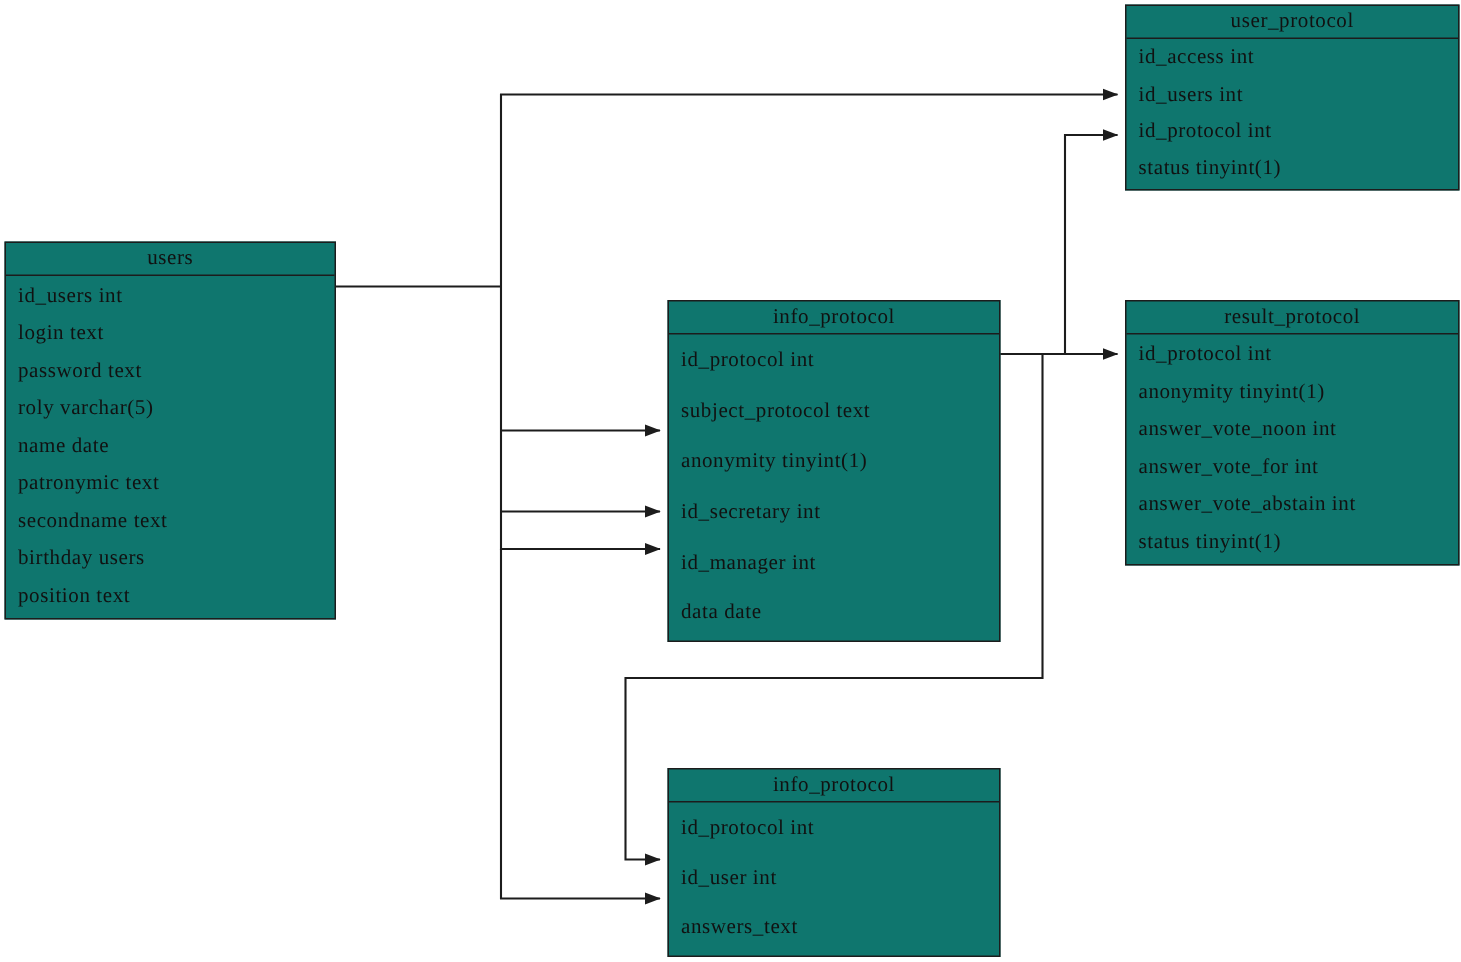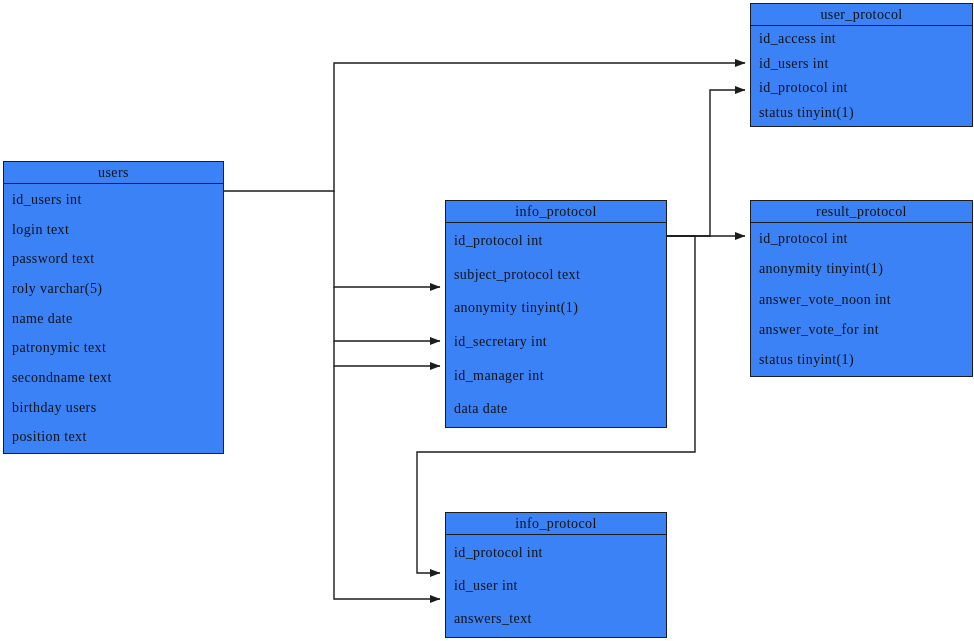--- a/index.html
+++ b/index.html
@@ -25,21 +25,21 @@
     left: 0;
     top: 0;
     width: 100%;
     height: 100%;
     z-index: 2;
   }
   .db-table {
     position: absolute;
     box-sizing: border-box;
     border: 1.5px solid #1c1c1c;
-    background: #3b82f6;
+    background: #0f766e;
     display: flex;
     flex-direction: column;
   }
   .db-table-title {
     box-sizing: border-box;
     border-bottom: 1.5px solid #1c1c1c;
     height: 22px;
     line-height: 21px;
     text-align: center;
     font-size: 14px;
@@ -81,21 +81,21 @@
         <polyline points="334,191 334,287 440,287" fill="none" stroke="#1c1c1c" stroke-width="1.4" marker-end="url(#arrowhead)"></polyline>
         <polyline points="334,287 334,341 440,341" fill="none" stroke="#1c1c1c" stroke-width="1.4" marker-end="url(#arrowhead)"></polyline>
         <polyline points="334,341 334,366 440,366" fill="none" stroke="#1c1c1c" stroke-width="1.4" marker-end="url(#arrowhead)"></polyline>
         <polyline points="334,366 334,599 440,599" fill="none" stroke="#1c1c1c" stroke-width="1.4" marker-end="url(#arrowhead)"></polyline>
         <polyline points="667,236 745,236" fill="none" stroke="#1c1c1c" stroke-width="1.4" marker-end="url(#arrowhead)"></polyline>
         <polyline points="667,236 710,236 710,90 745,90" fill="none" stroke="#1c1c1c" stroke-width="1.4" marker-end="url(#arrowhead)"></polyline>
         <polyline points="667,236 695,236 695,452 417,452 417,573 440,573" fill="none" stroke="#1c1c1c" stroke-width="1.4" marker-end="url(#arrowhead)"></polyline>
       </g>
   </svg>
   <div id="tables-layer">
-      <div class="db-table" style="left: 3px; top: 161px; width: 221px; height: 293px; border-color: rgb(28, 28, 28);">
+      <div class="db-table" style="left: 3px; top: 161px; width: 221px; height: 252px; border-color: rgb(28, 28, 28);">
         <div class="db-table-title">users</div>
         <div class="db-table-body">
           <div class="db-field-row">id_users int</div>
           <div class="db-field-row">login text</div>
           <div class="db-field-row">password text</div>
           <div class="db-field-row">roly varchar(5)</div>
           <div class="db-field-row">name date</div>
           <div class="db-field-row">patronymic text</div>
           <div class="db-field-row">secondname text</div>
           <div class="db-field-row">birthday users</div>
@@ -122,20 +122,21 @@
           <div class="db-field-row">data date</div>
         </div>
       </div>
       <div class="db-table" style="left: 750px; top: 200px; width: 223px; height: 177px; border-color: rgb(28, 28, 28);">
         <div class="db-table-title">result_protocol</div>
         <div class="db-table-body">
           <div class="db-field-row">id_protocol int</div>
           <div class="db-field-row">anonymity tinyint(1)</div>
           <div class="db-field-row">answer_vote_noon int</div>
           <div class="db-field-row">answer_vote_for int</div>
+          <div class="db-field-row">answer_vote_abstain int</div>
           <div class="db-field-row">status tinyint(1)</div>
         </div>
       </div>
       <div class="db-table" style="left: 445px; top: 512px; width: 222px; height: 126px; border-color: rgb(28, 28, 28);">
         <div class="db-table-title">info_protocol</div>
         <div class="db-table-body">
           <div class="db-field-row">id_protocol int</div>
           <div class="db-field-row">id_user int</div>
           <div class="db-field-row">answers_text</div>
         </div>

